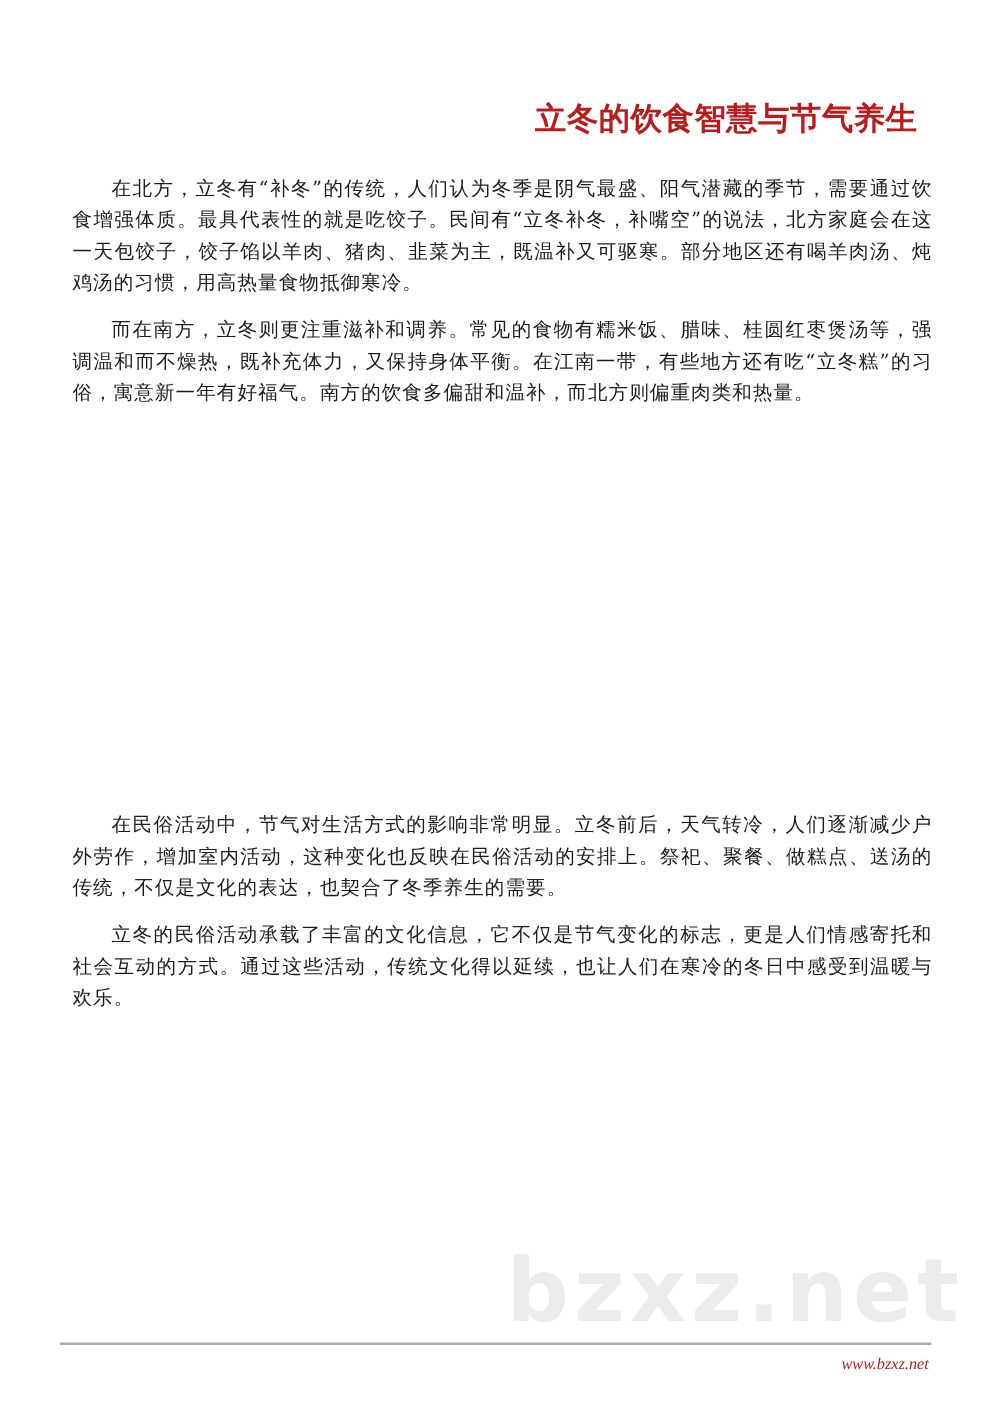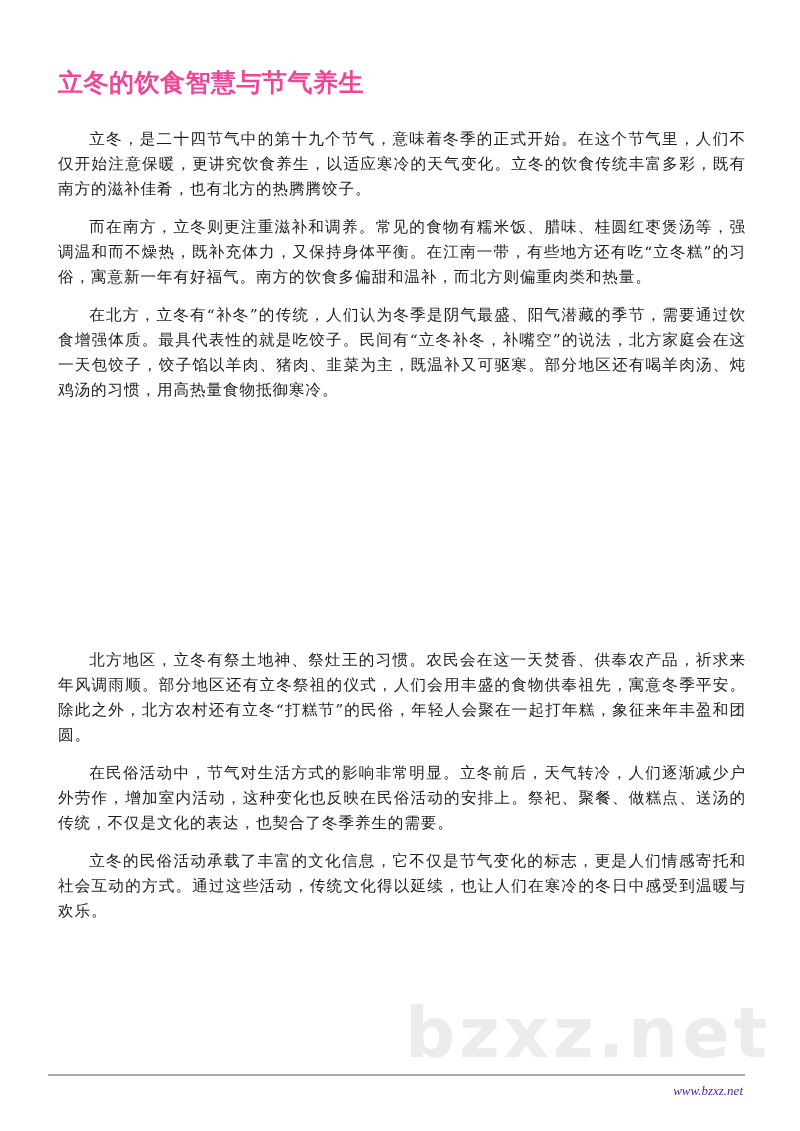--- a/index.html
+++ b/index.html
@@ -4,27 +4,27 @@
 <style>
   html, body { margin: 0; padding: 0; background: #ffffff; }
   body {
     width: 800px; height: 1131px; position: relative; overflow: hidden;
     font-family: "DejaVu Serif", "Liberation Serif", serif;
     color: #1c1c1c;
   }
   .page { position: absolute; left: 0; top: 0; width: 800px; height: 1131px; }
   .section { position: absolute; left: 58px; width: 688px; }
   .section-title {
-    text-align: left;
+    text-align: right;
     font-family: "DejaVu Sans", "Liberation Sans", sans-serif;
     font-weight: bold;
     font-size: 25px;
     line-height: 34px;
-    margin: 0;
-    color: #ec4899;
+    margin: 12px;
+    color: #b91c1c;
     letter-spacing: 0.5px;
   }
   .para {
     font-size: 15.6px;
     line-height: 25px;
     margin: 0 0 13px 0;
     text-align: justify;
     letter-spacing: 0.9px;
   }
   .para.indent { text-indent: 2em; }
@@ -39,37 +39,35 @@
     color: rgba(200,200,200,0.35); letter-spacing: 4px;
     pointer-events: none; z-index: 2; margin-top: 20px;
   }
   .footer-rule {
     position: absolute; left: 48px; top: 1074px; width: 697px; height: 2px;
     background: #a9a9a9;
   }
   .footer-text {
     position: absolute; right: 57px; top: 1083px;
     font-family: "Liberation Serif", "DejaVu Serif", serif;
-    font-style: italic; font-size: 13px; color: #4c1d95;
+    font-style: italic; font-size: 13px; color: #b91c1c;
   }
 </style>
 </head>
 <body>
 
 <div class="page">
 
   <div class="section" id="sec1">
     <h1 class="section-title">立冬的饮食智慧与节气养生</h1>
-    <p class="para indent">立冬，是二十四节气中的第十九个节气，意味着冬季的正式开始。在这个节气里，人们不仅开始注意保暖，更讲究饮食养生，以适应寒冷的天气变化。立冬的饮食传统丰富多彩，既有南方的滋补佳肴，也有北方的热腾腾饺子。</p>
+    <p class="para indent">在北方，立冬有“补冬”的传统，人们认为冬季是阴气最盛、阳气潜藏的季节，需要通过饮食增强体质。最具代表性的就是吃饺子。民间有“立冬补冬，补嘴空”的说法，北方家庭会在这一天包饺子，饺子馅以羊肉、猪肉、韭菜为主，既温补又可驱寒。部分地区还有喝羊肉汤、炖鸡汤的习惯，用高热量食物抵御寒冷。</p>
     <p class="para indent">而在南方，立冬则更注重滋补和调养。常见的食物有糯米饭、腊味、桂圆红枣煲汤等，强调温和而不燥热，既补充体力，又保持身体平衡。在江南一带，有些地方还有吃“立冬糕”的习俗，寓意新一年有好福气。南方的饮食多偏甜和温补，而北方则偏重肉类和热量。</p>
-    <p class="para indent">在北方，立冬有“补冬”的传统，人们认为冬季是阴气最盛、阳气潜藏的季节，需要通过饮食增强体质。最具代表性的就是吃饺子。民间有“立冬补冬，补嘴空”的说法，北方家庭会在这一天包饺子，饺子馅以羊肉、猪肉、韭菜为主，既温补又可驱寒。部分地区还有喝羊肉汤、炖鸡汤的习惯，用高热量食物抵御寒冷。</p>
   </div>
 
   <div class="section" id="sec2">
-    <p class="para indent">北方地区，立冬有祭土地神、祭灶王的习惯。农民会在这一天焚香、供奉农产品，祈求来年风调雨顺。部分地区还有立冬祭祖的仪式，人们会用丰盛的食物供奉祖先，寓意冬季平安。除此之外，北方农村还有立冬“打糕节”的民俗，年轻人会聚在一起打年糕，象征来年丰盈和团圆。</p>
     <p class="para indent">在民俗活动中，节气对生活方式的影响非常明显。立冬前后，天气转冷，人们逐渐减少户外劳作，增加室内活动，这种变化也反映在民俗活动的安排上。祭祀、聚餐、做糕点、送汤的传统，不仅是文化的表达，也契合了冬季养生的需要。</p>
     <p class="para indent">立冬的民俗活动承载了丰富的文化信息，它不仅是节气变化的标志，更是人们情感寄托和社会互动的方式。通过这些活动，传统文化得以延续，也让人们在寒冷的冬日中感受到温暖与欢乐。</p>
   </div>
 
   <div class="watermark">bzxz.net</div>
 
   <div class="footer-rule"></div>
   <div class="footer-text">www.bzxz.net</div>
 </div>
 

